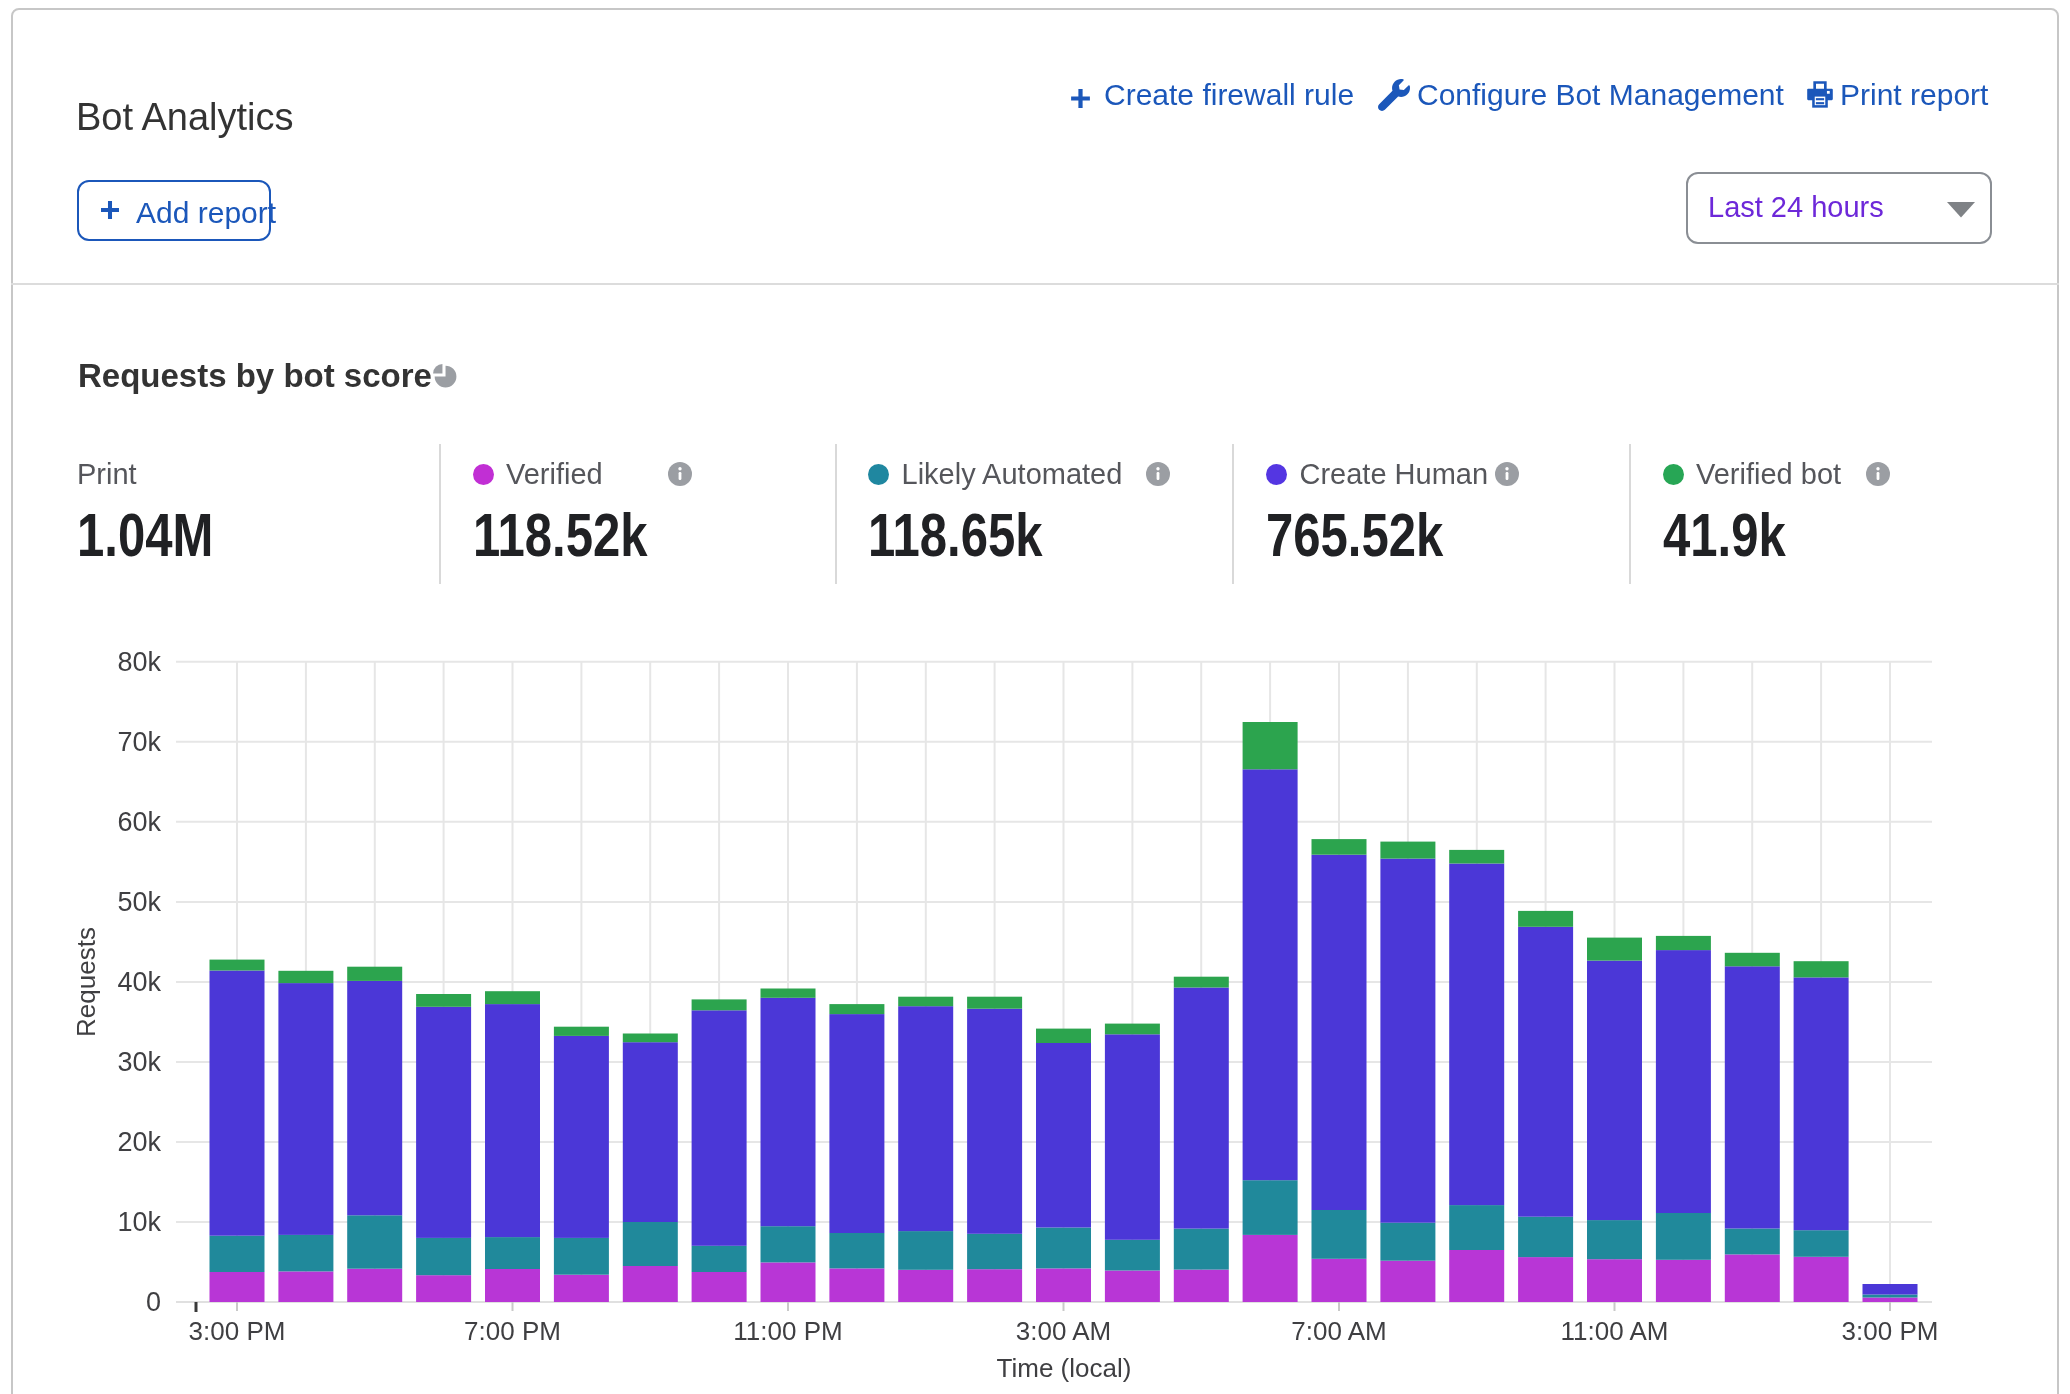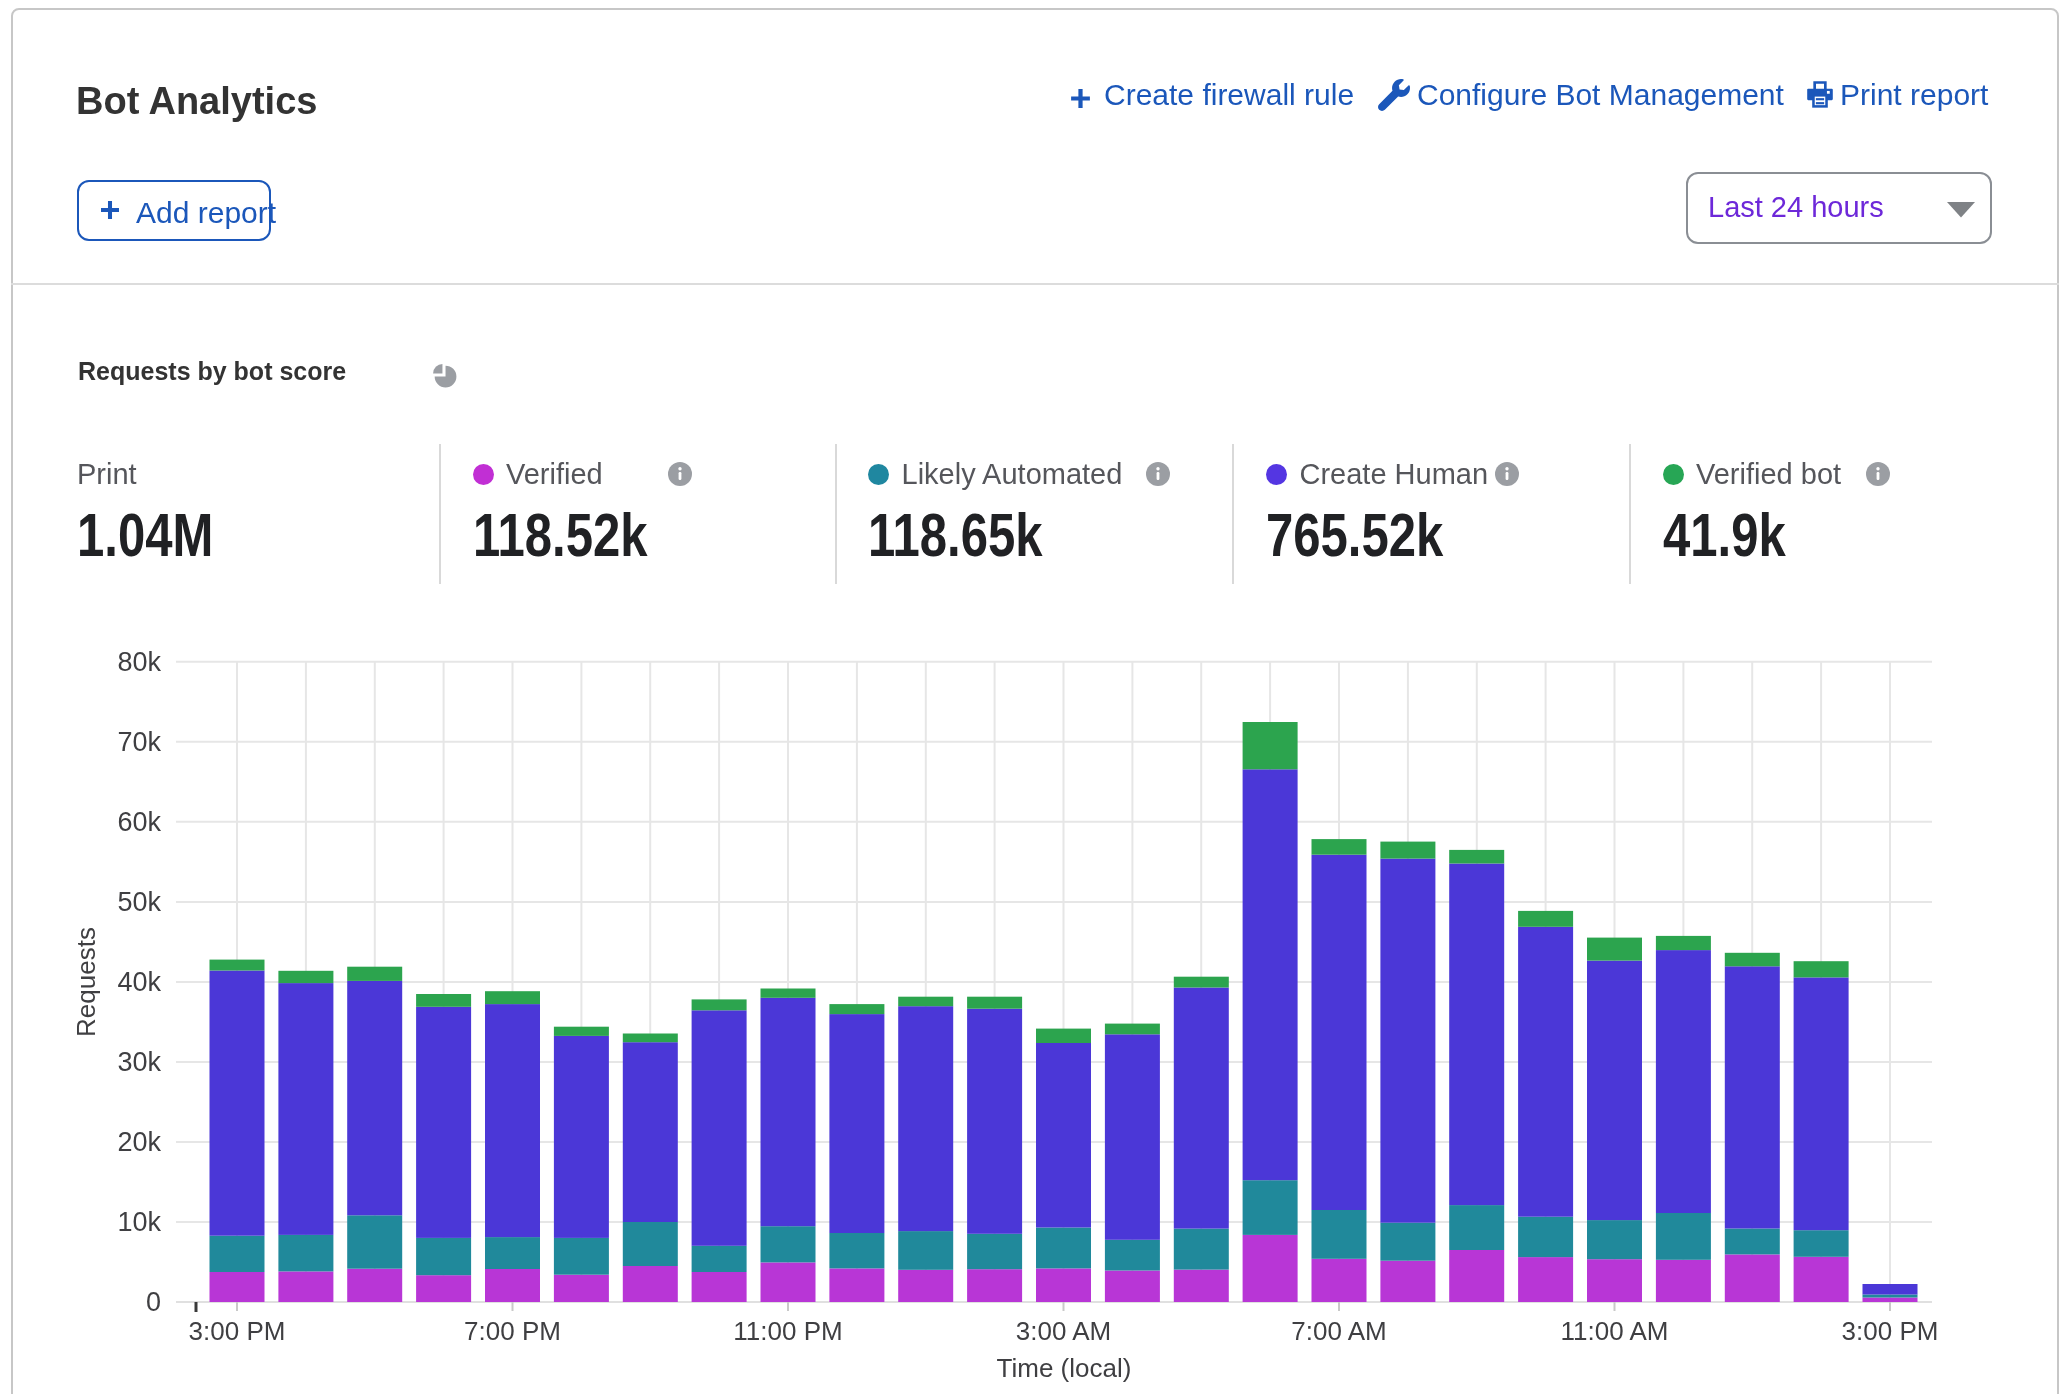--- a/index.html
+++ b/index.html
@@ -1,23 +1,23 @@
 <!DOCTYPE html>
 <html><head><meta charset="utf-8"><style>
 * { margin:0; padding:0; box-sizing:border-box; }
 html,body { width:2070px; height:1394px; background:#fff; font-family:"Liberation Sans", sans-serif; }
 .abs { position:absolute; }
 .card { position:absolute; left:11px; top:8px; width:2048px; height:1500px;
         border:2px solid #c7c7c7; border-radius:8px; background:#fff; }
-.h1 { font-size:38px; font-weight:700; color:#333; line-height:1; }
+.h1 { font-size:38px; font-weight:400; color:#333; line-height:1;margin-top:16px; }
 .lnk { font-size:30px; color:#1b57ba; line-height:1; }
 .lbl { font-size:29px; color:#55565b; line-height:1; }
 .val { font-size:57px; font-weight:700; color:#202124; line-height:1;
         transform:scale(0.86,1.06); transform-origin:0 78%; }
-.sech { font-size:25px; font-weight:700; color:#333; line-height:1;text-align:center; }
+.sech { font-size:33px; font-weight:700; color:#333; line-height:1;text-align:center; }
 .btn { border:2px solid #1b57ba; border-radius:12px; }
 .sel { border:2px solid #8a8e94; border-radius:12px; }
 .seltxt { font-size:29px; color:#6d28d9; line-height:1; }
 .chart { position:absolute; left:0; top:620px; }
 </style></head>
 <body>
 <div class="card"></div>
 <div class="abs h1" style="left:76px;top:82px">Bot Analytics</div>
 
 <svg class="abs" style="left:1069px;top:87px" width="23" height="23" viewBox="0 0 24 24">

